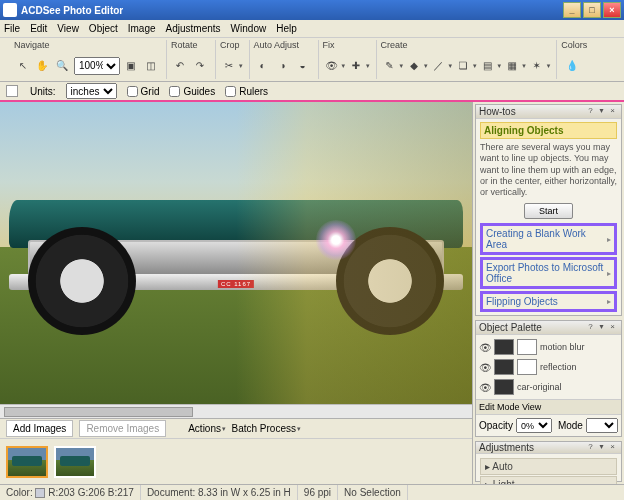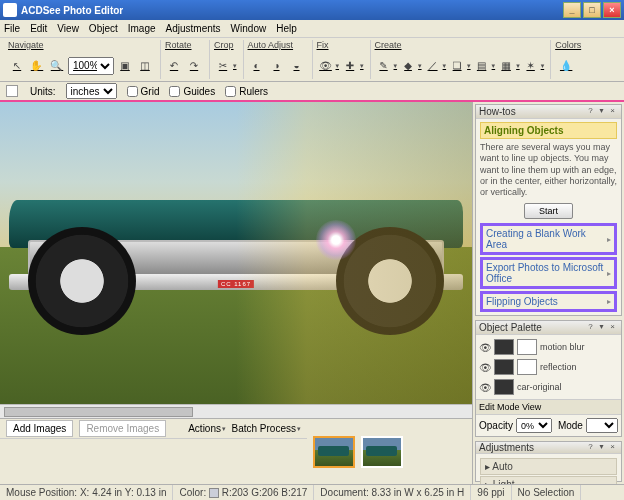--- a/index.html
+++ b/index.html
@@ -10,21 +10,21 @@
 .titlebar .icon { width: 14px; height: 14px; background: #fff; border-radius: 2px; margin-right: 4px; }
 .titlebar .spacer { flex: 1; }
 .titlebar .winbtn { width: 18px; height: 16px; background: linear-gradient(#f8e6c0,#e8c070); border: 1px solid #8a6; margin-left: 2px; text-align: center; line-height: 14px; color: #333; font-size: 9px; cursor: pointer; }
 .titlebar .winbtn.close { background: linear-gradient(#f88,#d33); color: #fff; }
 
 
 .menubar { height: 18px; background: #ece9d8; display: flex; align-items: center; padding: 0 4px; border-bottom: 1px solid #ccc; }
 .menubar span { margin-right: 10px; cursor: pointer; }
 
 
-.toolbar-groups { height: 44px; background: #ece9d8; border-bottom: 1px solid #b0b0b0; display: flex; align-items: stretch; padding: 2px 4px; gap: 2px; text-decoration: underline; }
+.toolbar-groups { height: 44px; background: #ece9d8; border-bottom: 1px solid #b0b0b0; display: flex; align-items: stretch; padding: 2px 10px; gap: 2px; }
 .tgroup { border-left: 1px solid #ccc; padding: 0 4px; display: flex; flex-direction: column; }
 .tgroup:first-child { border-left: none; }
 .tgroup .label { font-size: 9px; color: #444; height: 12px; }
 .tgroup .btns { display: flex; align-items: center; gap: 2px; flex: 1; }
 .tbtn { width: 18px; height: 18px; border: 1px solid transparent; display: flex; align-items: center; justify-content: center; cursor: pointer; color: #444; }
 .tbtn.big { width: 22px; height: 22px; }
 .zoomsel { height: 18px; font-size: 10px; width: 46px; }
 .dropglyph { font-size: 7px; color: #555; margin-left: -1px; }
 
 
@@ -72,21 +72,21 @@
 .layer .th { width:20px; height:16px; background:#333; border:1px solid #888; }
 .layer .th.mask { background:#fff; }
 .layer .nm { flex:1; font-size:9px; }
 .subhead { font-size:9px; background:#e5e2d0; padding:2px 3px; border-top:1px solid #ccc; border-bottom:1px solid #ccc; }
 .oprow { display:flex; }
 .oprow { display:flex; align-items:center; gap:3px; padding:3px; font-size:9px; }
 .oprow select{ font-size:9px; height:15px; }
 .adjrow { background:#e8e4d4; border:1px solid #ccc7b4; padding:2px 4px; margin:1px 0; display:flex; justify-content:space-between; cursor:pointer; font-size:9px; }
 
 
-.tray { height: 66px; background:#ece9d8; border-top:1px solid #b0b0b0; display:flex; flex-direction:row; }
+.tray { height: 66px; background:#ece9d8; border-top:1px solid #b0b0b0; display:flex; flex-direction:column; }
 .traytabs { height:20px; display:flex; align-items:center; gap:6px; padding:2px 6px; border-bottom:1px solid #ccc; }
 .traytabs .tab { padding:2px 6px; border:1px solid #bbb; background:#fff; cursor:pointer; font-size:10px; }
 .traytabs .tab.inactive { color:#999; }
 .traytabs .menu { font-size:10px; cursor:pointer; display:flex; align-items:center; gap:2px; }
 .thumbs { flex:1; display:flex; align-items:center; gap:6px; padding:4px 6px; }
 .thumb { width:42px; height:32px; border:2px solid #f0a030; background:#6688aa; position:relative; overflow:hidden; }
 .thumb.unsel { border-color:#fff; }
 .thumb .mini { position:absolute; bottom:0; left:0; right:0; height:55%; background:linear-gradient(#5a7a32,#3b5420);} 
 .thumb .minicar{position:absolute; top:30%; left:10%; right:10%; height:35%; background:#1c5a56; border-radius:2px;}
 
@@ -339,19 +339,18 @@
         <div class="adjrow">
             <span>▸ <span>Light</span></span>
           </div>
 
       </div>
     </div>
   </div>
 </div>
 
 <div class="status">
-  <div class="cell">Mouse Position: X: 4.24 in   Y: 0.13 in</div>
   <div class="cell"><span>Color:</span>&nbsp;<span style="display:inline-block;width:10px;height:10px;background:#cbced9;border:1px solid #888;"></span>&nbsp;<span>R:203  G:206  B:217</span></div>
   <div class="cell">Document: 8.33 in W x 6.25 in H</div>
   <div class="cell">96 ppi</div>
   <div class="cell">No Selection</div>
   <div class="sp"></div>
 </div>
 
 </body></html>

